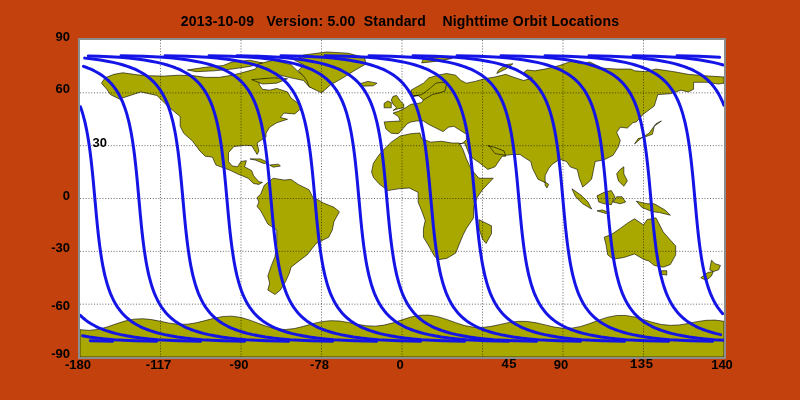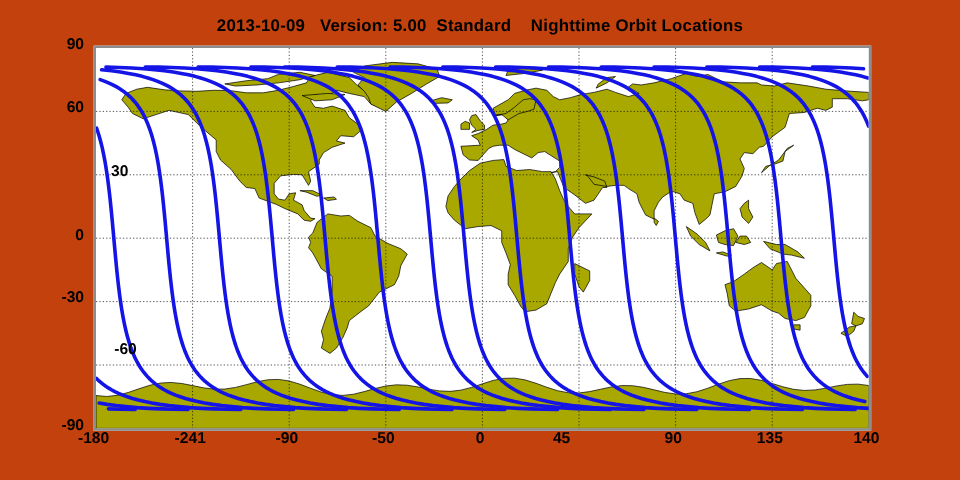--- a/index.html
+++ b/index.html
@@ -120,28 +120,28 @@
       </svg>
     </div>
   </div>
 
   <div id="yticks">
       <div class="ytick-wrap" style="top: 29px; left: 0px; width: 70px;">90</div>
       <div class="ytick-wrap" style="top: 81px; left: 0px; width: 70px;">60</div>
       <div class="ytick-wrap" style="top: 134.667px; left: 0px; width: 70px; margin-left: 37px;">30</div>
       <div class="ytick-wrap" style="top: 187.5px; left: 0px; width: 70px;">0</div>
       <div class="ytick-wrap" style="top: 240.333px; left: 0px; width: 70px;">-30</div>
-      <div class="ytick-wrap" style="top: 283px; left: 0px; width: 70px; padding-left: 44px;">-60</div>
+      <div class="ytick-wrap" style="top: 298px; left: 0px; width: 70px;">-60</div>
       <div class="ytick-wrap" style="top: 346px; left: 0px; width: 70px;">-90</div>
     </div>
   <div id="xticks">
       <div class="xtick-wrap" style="left: 78px;">-180</div>
-      <div class="xtick-wrap" style="left: 158.5px;">-241</div>
+      <div class="xtick-wrap" style="left: 158.5px;">-117</div>
       <div class="xtick-wrap" style="left: 239px;">-90</div>
-      <div class="xtick-wrap" style="left: 319.5px;">-50</div>
+      <div class="xtick-wrap" style="left: 319.5px;">-78</div>
       <div class="xtick-wrap" style="left: 400px;">0</div>
-      <div class="xtick-wrap" style="left: 468px;">45</div>
+      <div class="xtick-wrap" style="left: 509px; font-family: Liberation Mono, monospace;">45</div>
       <div class="xtick-wrap" style="left: 561px;">90</div>
-      <div class="xtick-wrap" style="left: 641.5px;">135</div>
+      <div class="xtick-wrap" style="left: 641.5px; font-family: Liberation Mono, monospace;">135</div>
       <div class="xtick-wrap" style="left: 722px;">140</div>
     </div>
 
 </div>
 
 </body></html>

